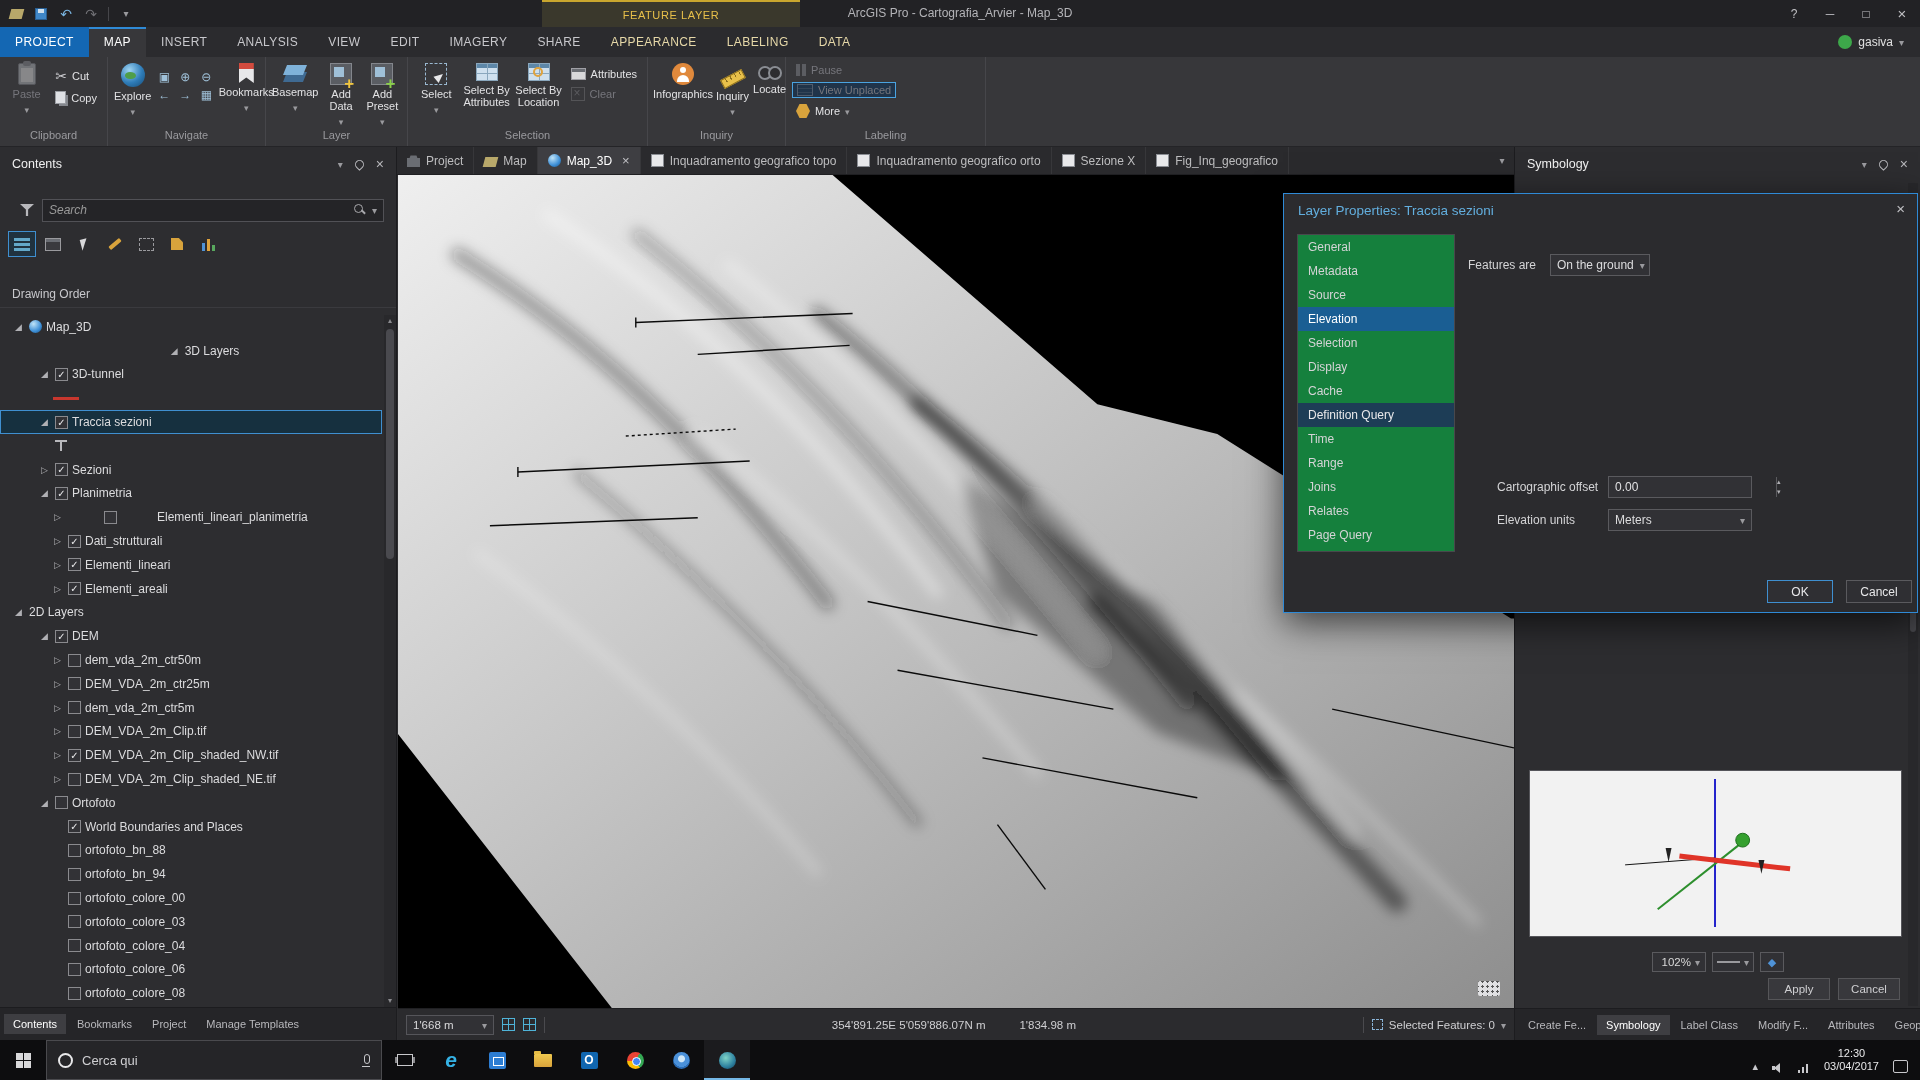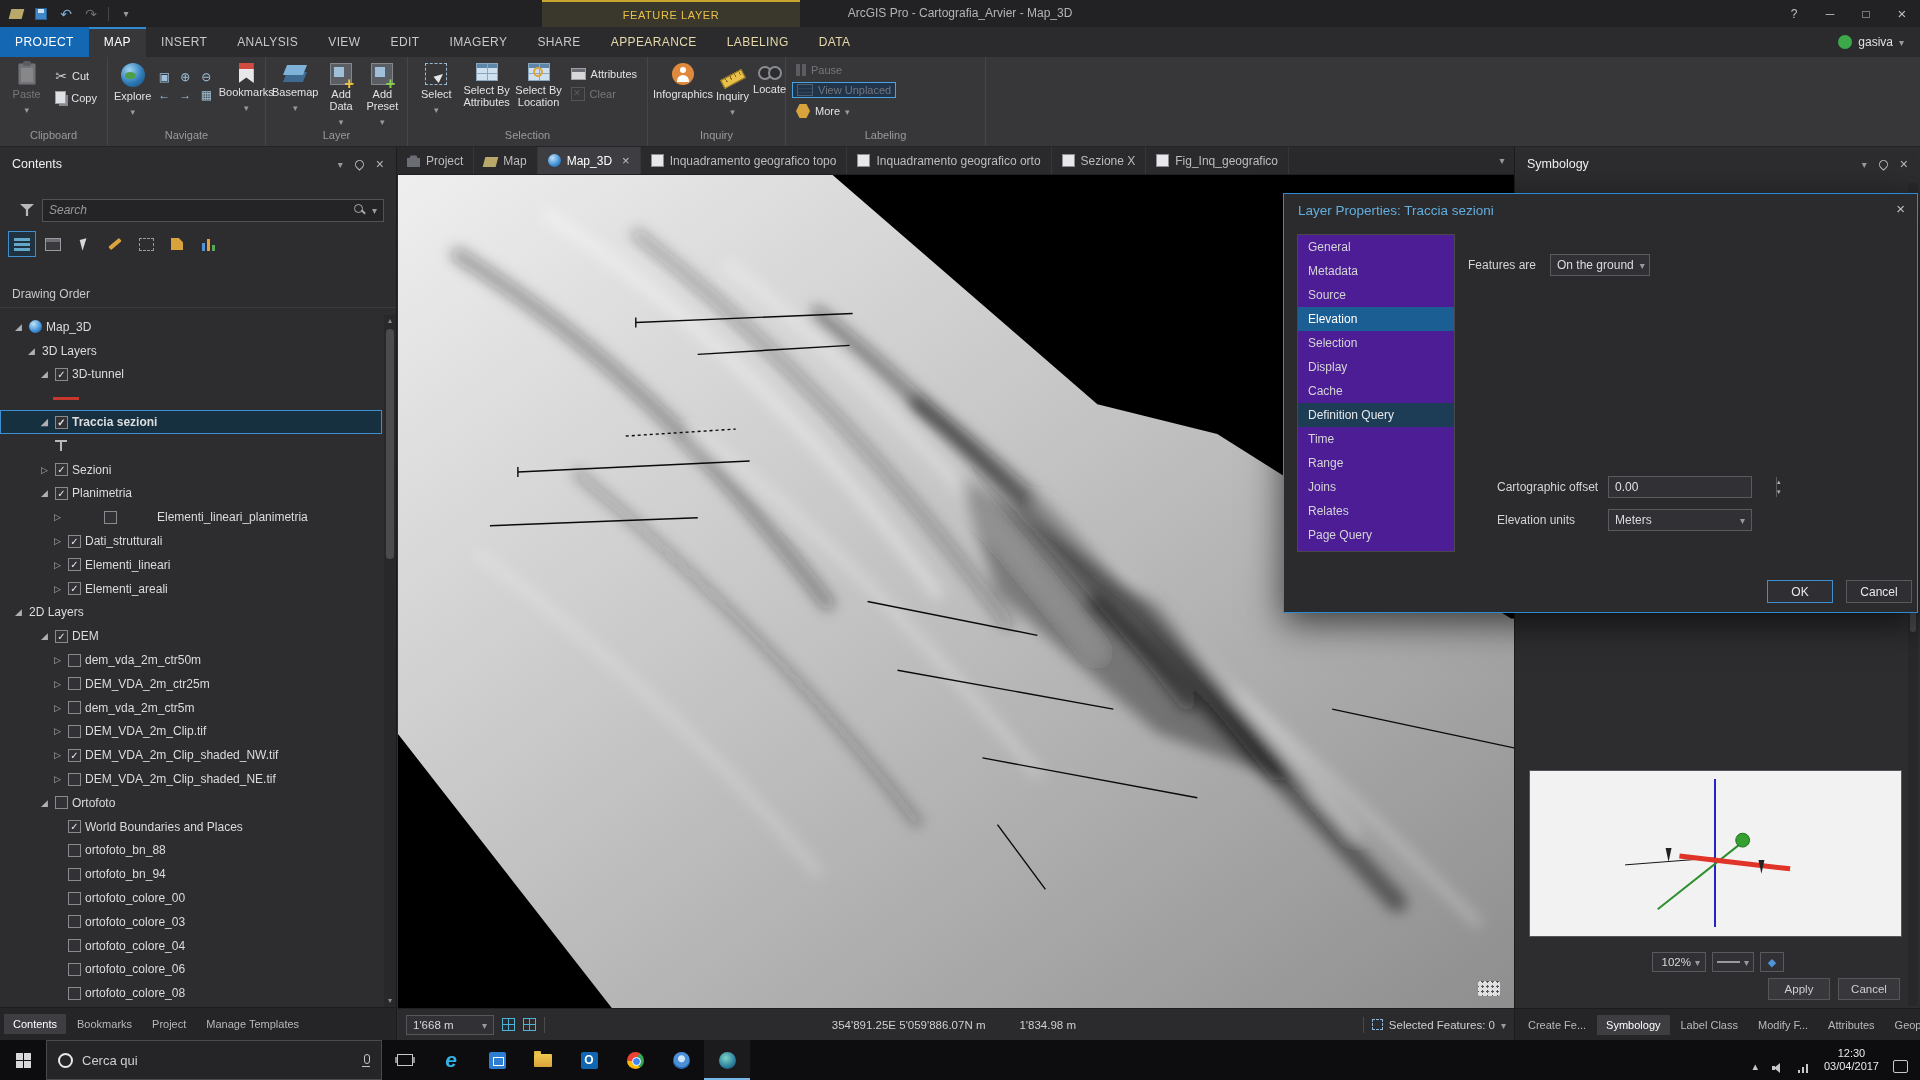--- a/index.html
+++ b/index.html
@@ -212,21 +212,21 @@
   .sthumb { position:absolute; left:2px; right:2px; top:40%; height:120px; background:#47474c; border-radius:4px; }
   #docktabs { position:absolute; left:1514px; top:1008px; width:406px; height:32px; background:#252528;
     display:flex; align-items:center; padding:0 4px; gap:2px; border-top:1px solid #1c1c1f; border-left:1px solid #1c1c1f; }
 
   
   #dialog { position:absolute; left:1283px; top:193px; width:635px; height:420px; background:#2b2b2e;
     border:1px solid #2f8ad6; box-shadow:0 10px 34px rgba(0,0,0,.65); z-index:50; }
   .dlgtitle { position:absolute; left:14px; top:9px; font-size:13.5px; color:#62aede; white-space:nowrap; }
   .dlgclose { position:absolute; right:12px; top:6px; color:#c0c0c4; font-size:15px; }
   .dlgclose::before { content:"×"; }
-  .dnav { position:absolute; left:13px; top:40px; width:158px; height:318px; background:#4c1d95; border:1px solid #48484c; overflow:hidden; }
+  .dnav { position:absolute; left:13px; top:40px; width:158px; height:318px; background:#15803d; border:1px solid #48484c; overflow:hidden; }
   .dnav-item { height:24px; line-height:24px; padding-left:10px; font-size:12px; color:#d4d4d6; white-space:nowrap; }
   .dnav-item.selected { background:#1a5e93; color:#fff; }
   .dnav-item.highlight { background:#1d3d56; color:#e8e8ea; }
   .f-label { position:absolute; font-size:12px; color:#d4d4d6; white-space:nowrap; }
   .dropdown { position:absolute; height:22px; border:1px solid #5a5a5e; background:#313135; display:flex;
     align-items:center; padding:0 6px; gap:6px; font-size:12px; color:#dcdcde; }
   .dropdown .dval { flex:1; white-space:nowrap; }
   .spinbox { position:absolute; height:22px; border:1px solid #5a5a5e; background:#313135; display:flex; align-items:stretch; }
   .spinbox input { flex:1; background:transparent; border:none; outline:none; color:#e0e0e2; font-size:12px;
     font-family:inherit; padding:0 6px; }
@@ -587,33 +587,33 @@
         </span>
     </div>
     <div class="dworder">Drawing Order</div>
     <div class="dwline"></div>
     <div id="tree">
         <div class="trow" style="padding-left: 12px;">
           <span class="texp expanded"></span>
           <span class="tscene"></span>
           <span class="tlabel">Map_3D</span>
         </div>
-        <div class="trow" style="padding-left: 25px;">
+        <div class="trow" style="padding-left: 25px; justify-content: center;">
           <span class="texp expanded"></span>
           <span class="tlabel">3D Layers</span>
         </div>
         <div class="trow" style="padding-left: 38px;">
           <span class="texp expanded"></span>
           <span class="tcb on"></span>
           <span class="tlabel">3D-tunnel</span>
         </div>
         <div class="trow" style="padding-left: 51px;">
           <span class="tsym red-line"></span>
         </div>
-        <div class="trow sel" style="padding-left: 38px; font-weight: bold;">
+        <div class="trow sel" style="padding-left: 38px;">
           <span class="texp expanded"></span>
           <span class="tcb on"></span>
           <span class="tlabel">Traccia sezioni</span>
         </div>
         <div class="trow" style="padding-left: 51px;">
           <span class="tsym tick-line"></span>
         </div>
         <div class="trow" style="padding-left: 38px;">
           <span class="texp collapsed"></span>
           <span class="tcb on"></span>

